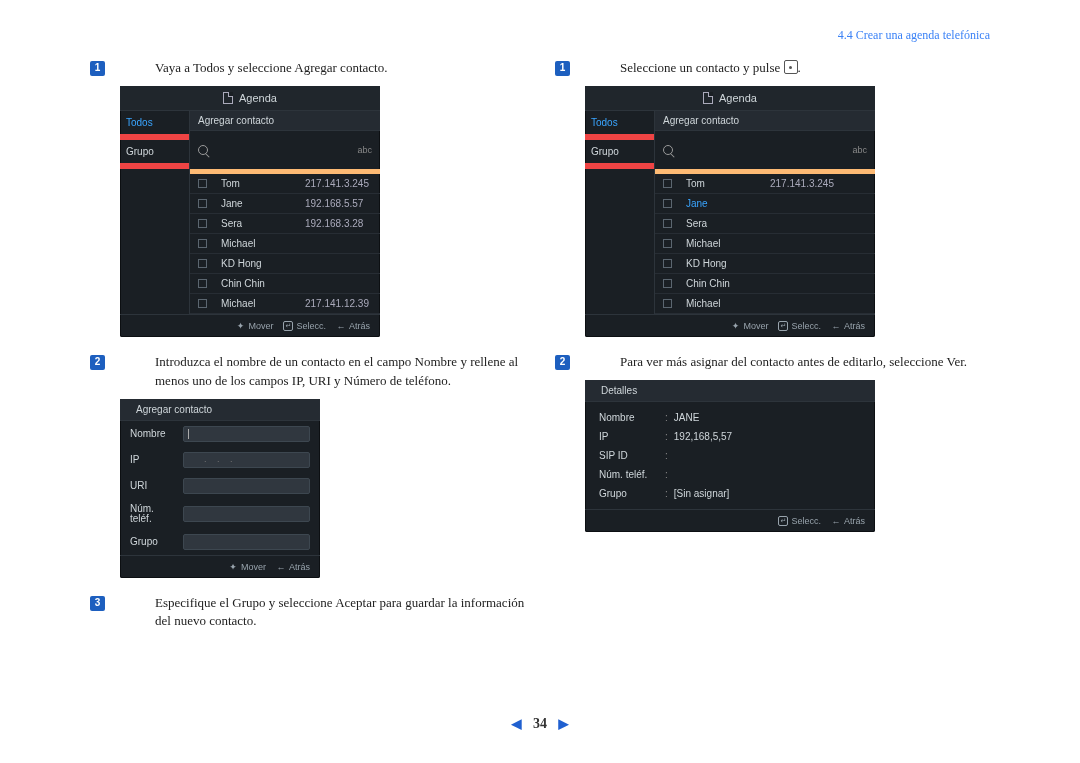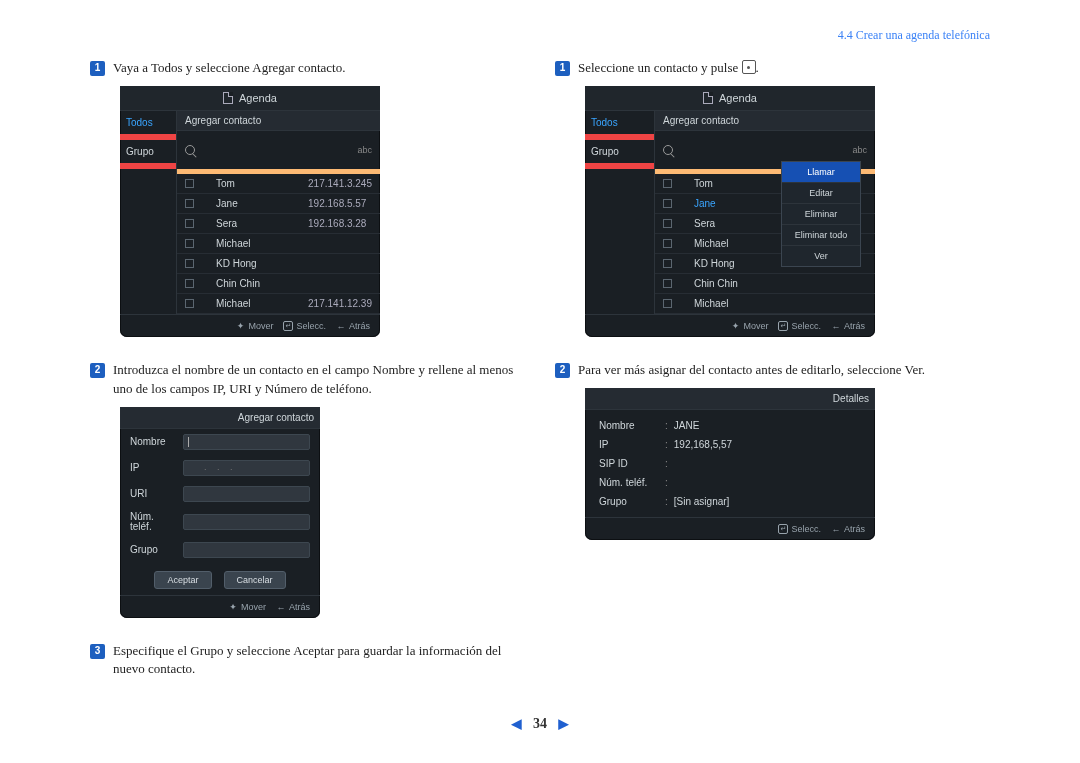--- a/index.html
+++ b/index.html
@@ -42,21 +42,21 @@
     height: 15px;
     background: #1d5fbf;
     color: #fff;
     border-radius: 2px;
     font-size: 10px;
     font-weight: bold;
     flex-shrink: 0;
     margin-top: 2px;
     font-family: Arial, sans-serif;
   }
-  .step-text { flex: 1; }
+  .step-text { flex: 1; margin-left: 42px; }
   .enter-icon {
     display: inline-block;
     width: 14px;
     height: 14px;
     border: 1px solid #555;
     border-radius: 2px;
     vertical-align: -2px;
     position: relative;
   }
   .enter-icon::after {
@@ -67,22 +67,22 @@
     border-radius: 50%;
     top: 4.5px; left: 4.5px;
   }
 
   
   .ui-box {
     background: #1a1f24;
     color: #cfd6da;
     font-family: Arial, Helvetica, sans-serif;
     font-size: 10px;
-    border-radius: 7px;
-    margin: 6px 0 24px 30px;
+    border-radius: 2px;
+    margin: 6px 0 16px 30px;
     box-shadow: 0 0 0 1px #0c0f12 inset;
   }
   .ui-header {
     display: flex;
     align-items: center;
     justify-content: center;
     gap: 6px;
     padding: 6px 0;
     border-bottom: 1px solid #2d343b;
     font-size: 11px;
@@ -148,21 +148,21 @@
     flex: 1;
     height: 14px;
     background: transparent;
     border-radius: 2px;
   }
   .ui-search-row .abc { color: #888; font-size: 9px; margin-left: auto; }
   .ui-list { }
   .contact-row {
     display: flex;
     align-items: center;
-    gap: 22px;
+    gap: 14px;
     padding: 4px 8px;
     border-bottom: 1px solid #272d34;
     font-size: 10px;
   }
   .contact-row .chk {
     width: 9px; height: 9px;
     border: 1px solid #5b6670;
   }
   .contact-row .cname { width: 70px; }
   .contact-row .cip { color: #aab; }
@@ -212,22 +212,22 @@
   }
   .ctx-menu .ctx-item:last-child { border-bottom: none; }
   .ctx-menu .ctx-item.hl {
     background: #1650b3;
     color: #fff;
   }
 
   
   .form-box { width: 200px; }
   .form-header {
-    text-align: right;
-    padding: 5px 6px;
+    text-align: left;
+    padding: 5px 16px;
     font-size: 10px;
     background: #252b32;
     border-bottom: 1px solid #2d343b;
   }
   .form-row {
     display: flex;
     align-items: center;
     gap: 8px;
     padding: 5px 10px;
     font-size: 10px;
@@ -410,24 +410,20 @@
         </div>
       <div class="form-row">
           <span class="flabel" style="white-space:pre-line; line-height:1;">Núm.
 teléf.</span>
           <span class="finput"></span>
         </div>
       <div class="form-row">
           <span class="flabel">Grupo</span>
           <span class="finput"></span>
         </div>
-      <div class="form-btns">
-        <span class="form-btn">Aceptar</span>
-        <span class="form-btn">Cancelar</span>
-      </div>
       <div class="ui-footer">
         <span class="footer-key">
             <span class="glyph">✦</span>
             <span>Mover</span>
           </span>
         <span class="footer-key">
             <span class="glyph">←</span>
             <span>Atrás</span>
           </span>
       </div>
@@ -490,27 +486,20 @@
                 <span class="cname">KD Hong</span>
               </div>
             <div class="contact-row">
                 <span class="chk"></span>
                 <span class="cname">Chin Chin</span>
               </div>
             <div class="contact-row">
                 <span class="chk"></span>
                 <span class="cname">Michael</span>
               </div>
-          </div>
-          <div class="ctx-menu">
-            <div class="ctx-item hl">Llamar</div>
-            <div class="ctx-item">Editar</div>
-            <div class="ctx-item">Eliminar</div>
-            <div class="ctx-item">Eliminar todo</div>
-            <div class="ctx-item">Ver</div>
           </div>
         </div>
       </div>
       <div class="ui-footer">
         <span class="footer-key">
             <span class="glyph">✦</span>
             <span>Mover</span>
           </span>
         <span class="footer-key">
             <span class="glyph boxglyph">↵</span>

